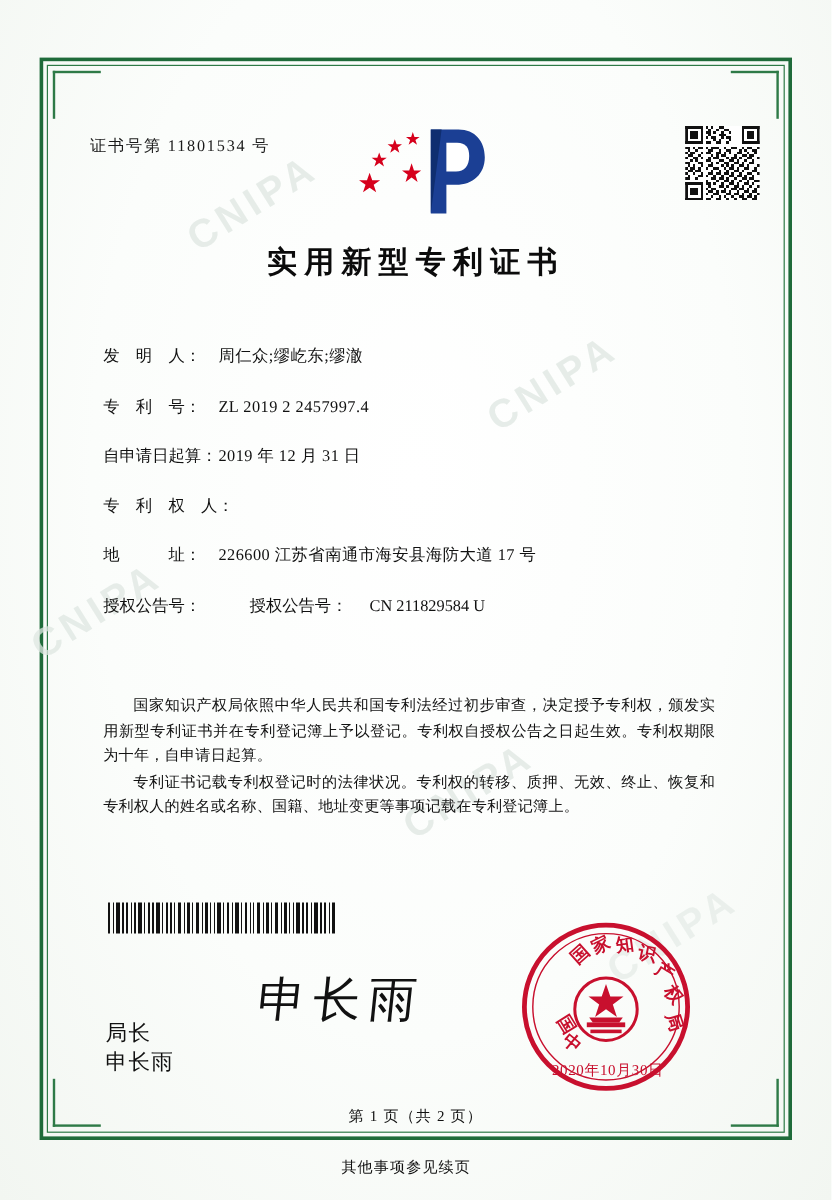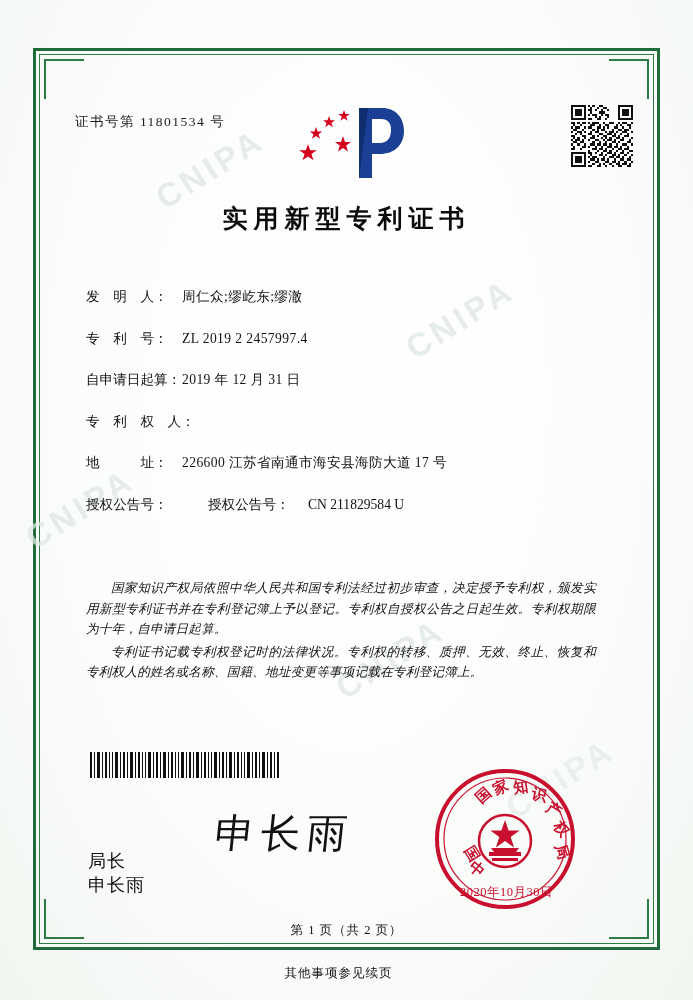--- a/index.html
+++ b/index.html
@@ -142,21 +142,21 @@
   .body-text {
     position: absolute;
     left: 86px; top: 578px;
     width: 522px;
     font-size: 12.6px;
     line-height: 20.5px;
     color: #111;
     text-align: justify;
     letter-spacing: .2px;
   }
-  .body-text p { margin: 0 12px 2px 0; text-indent: 25px; font-style: italic; }
+  .body-text p { margin: 0 12px 2px 0; text-indent: 25px; }
 
   
   .barcode {
     position: absolute;
     left: 90px; top: 752px;
     width: 190px; height: 26px;
   }
 
   
   .sig-label {

